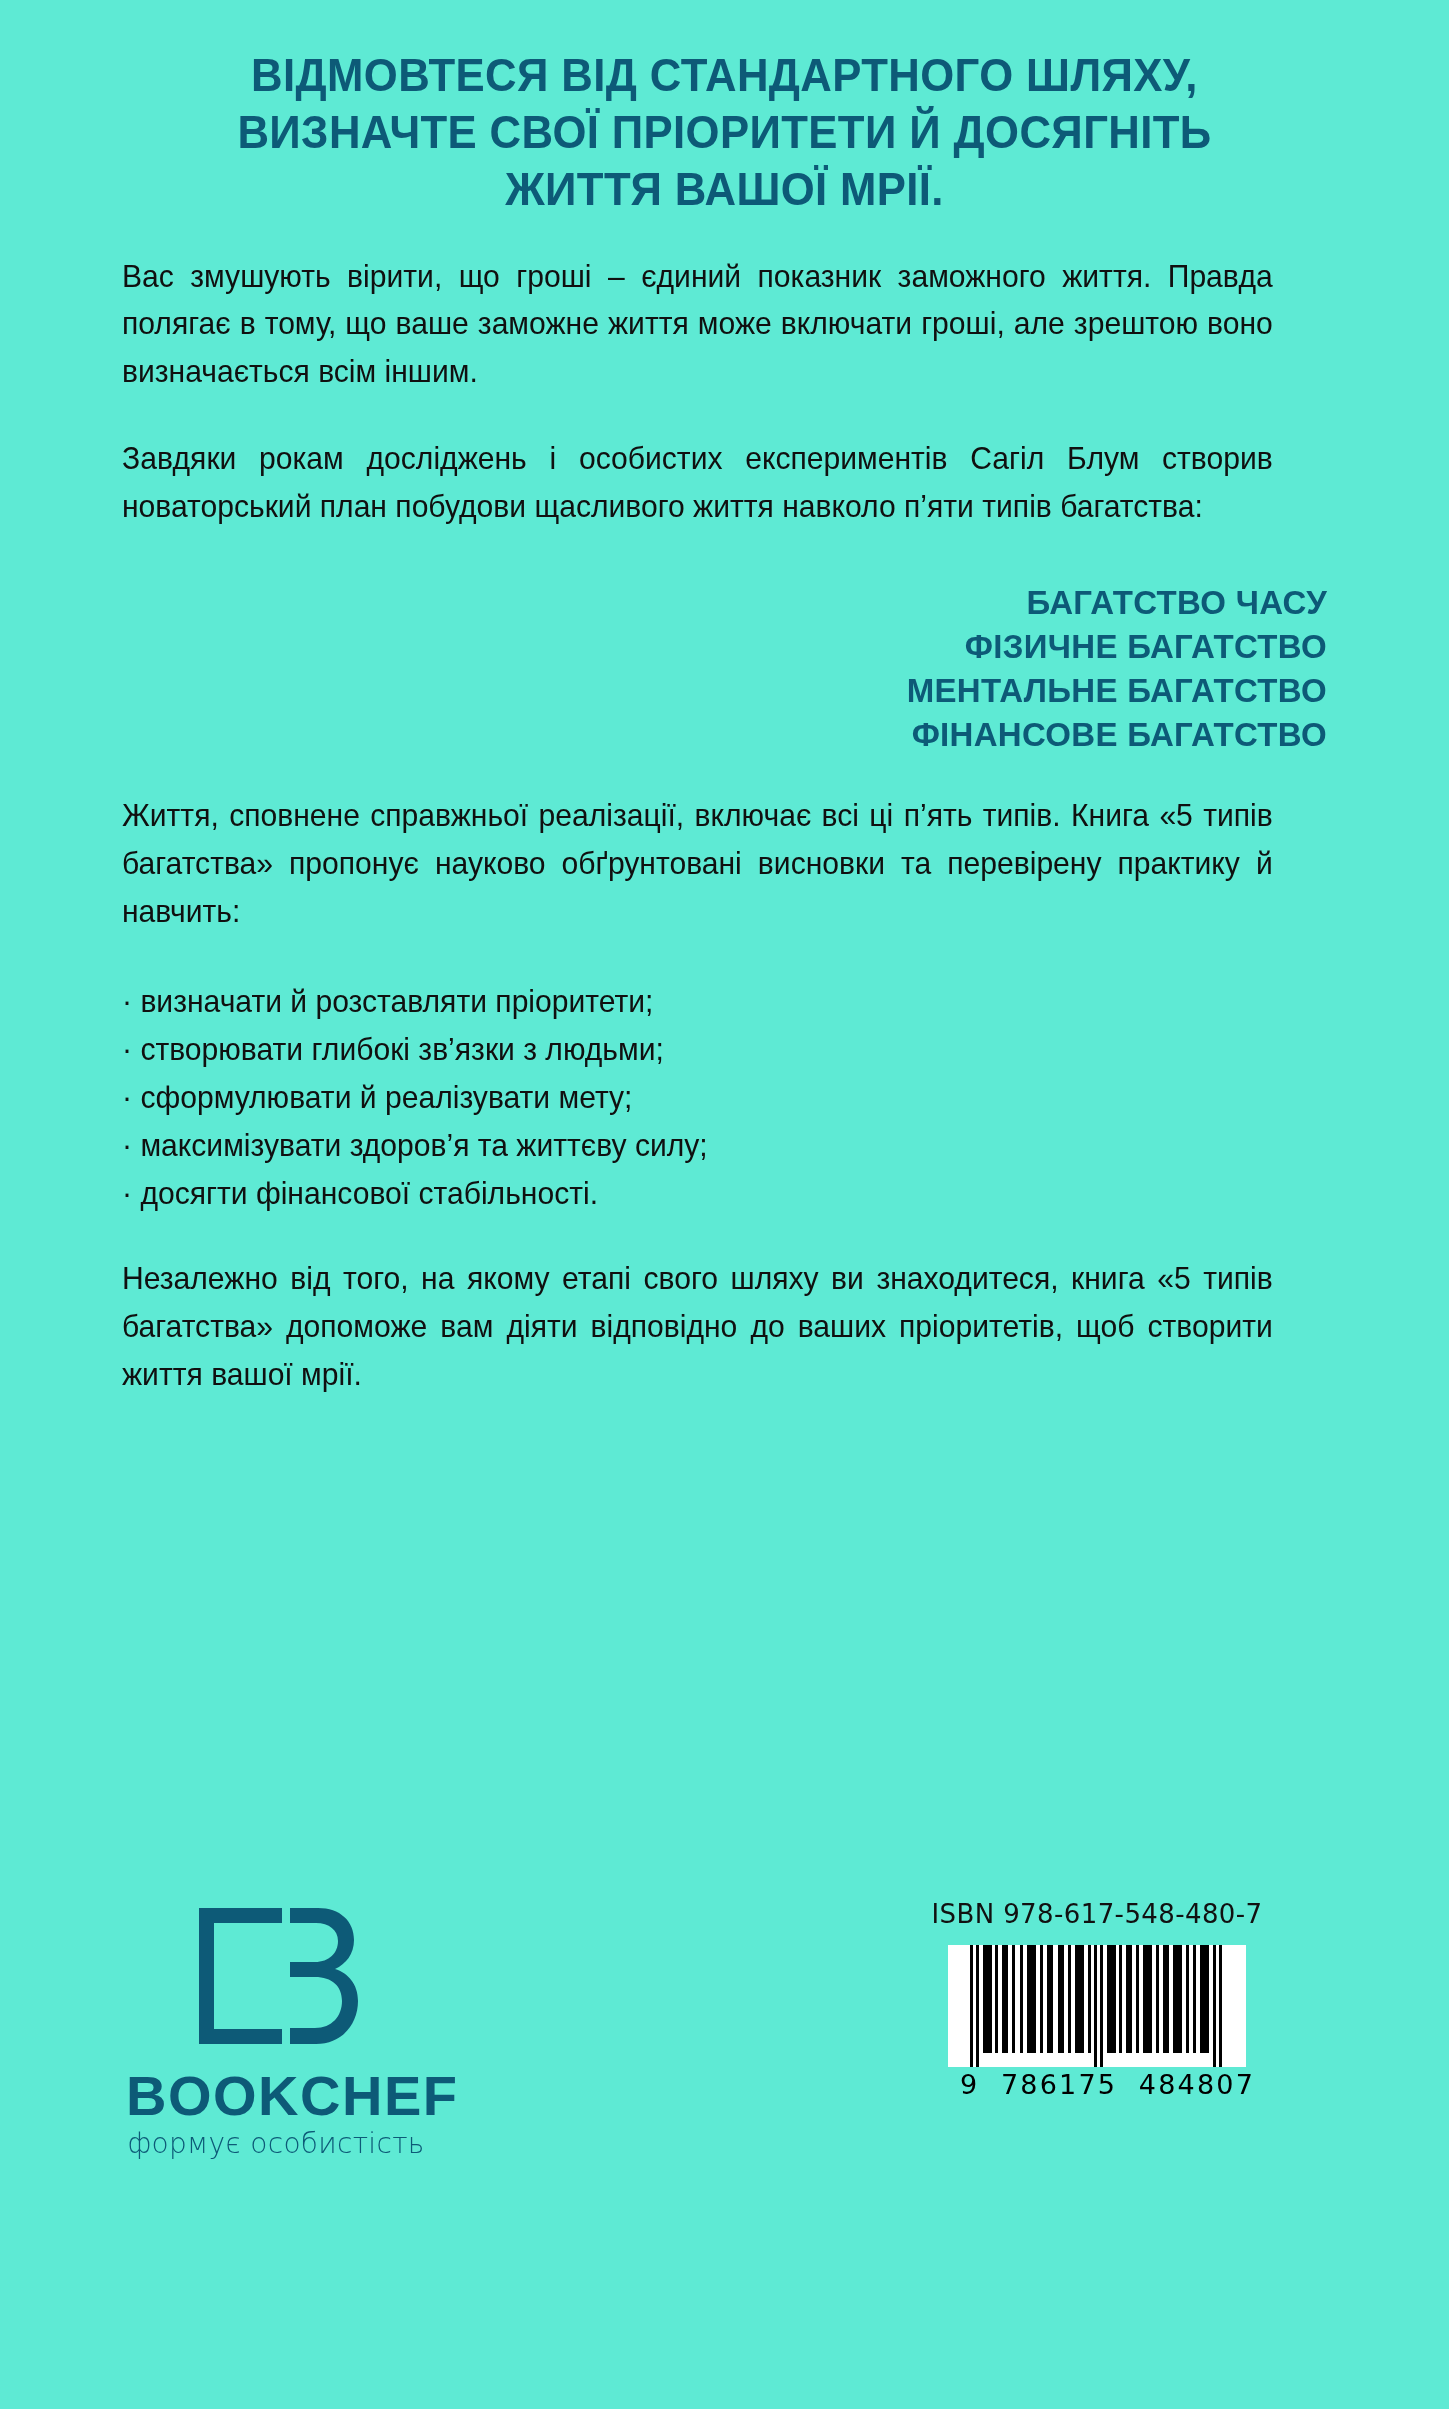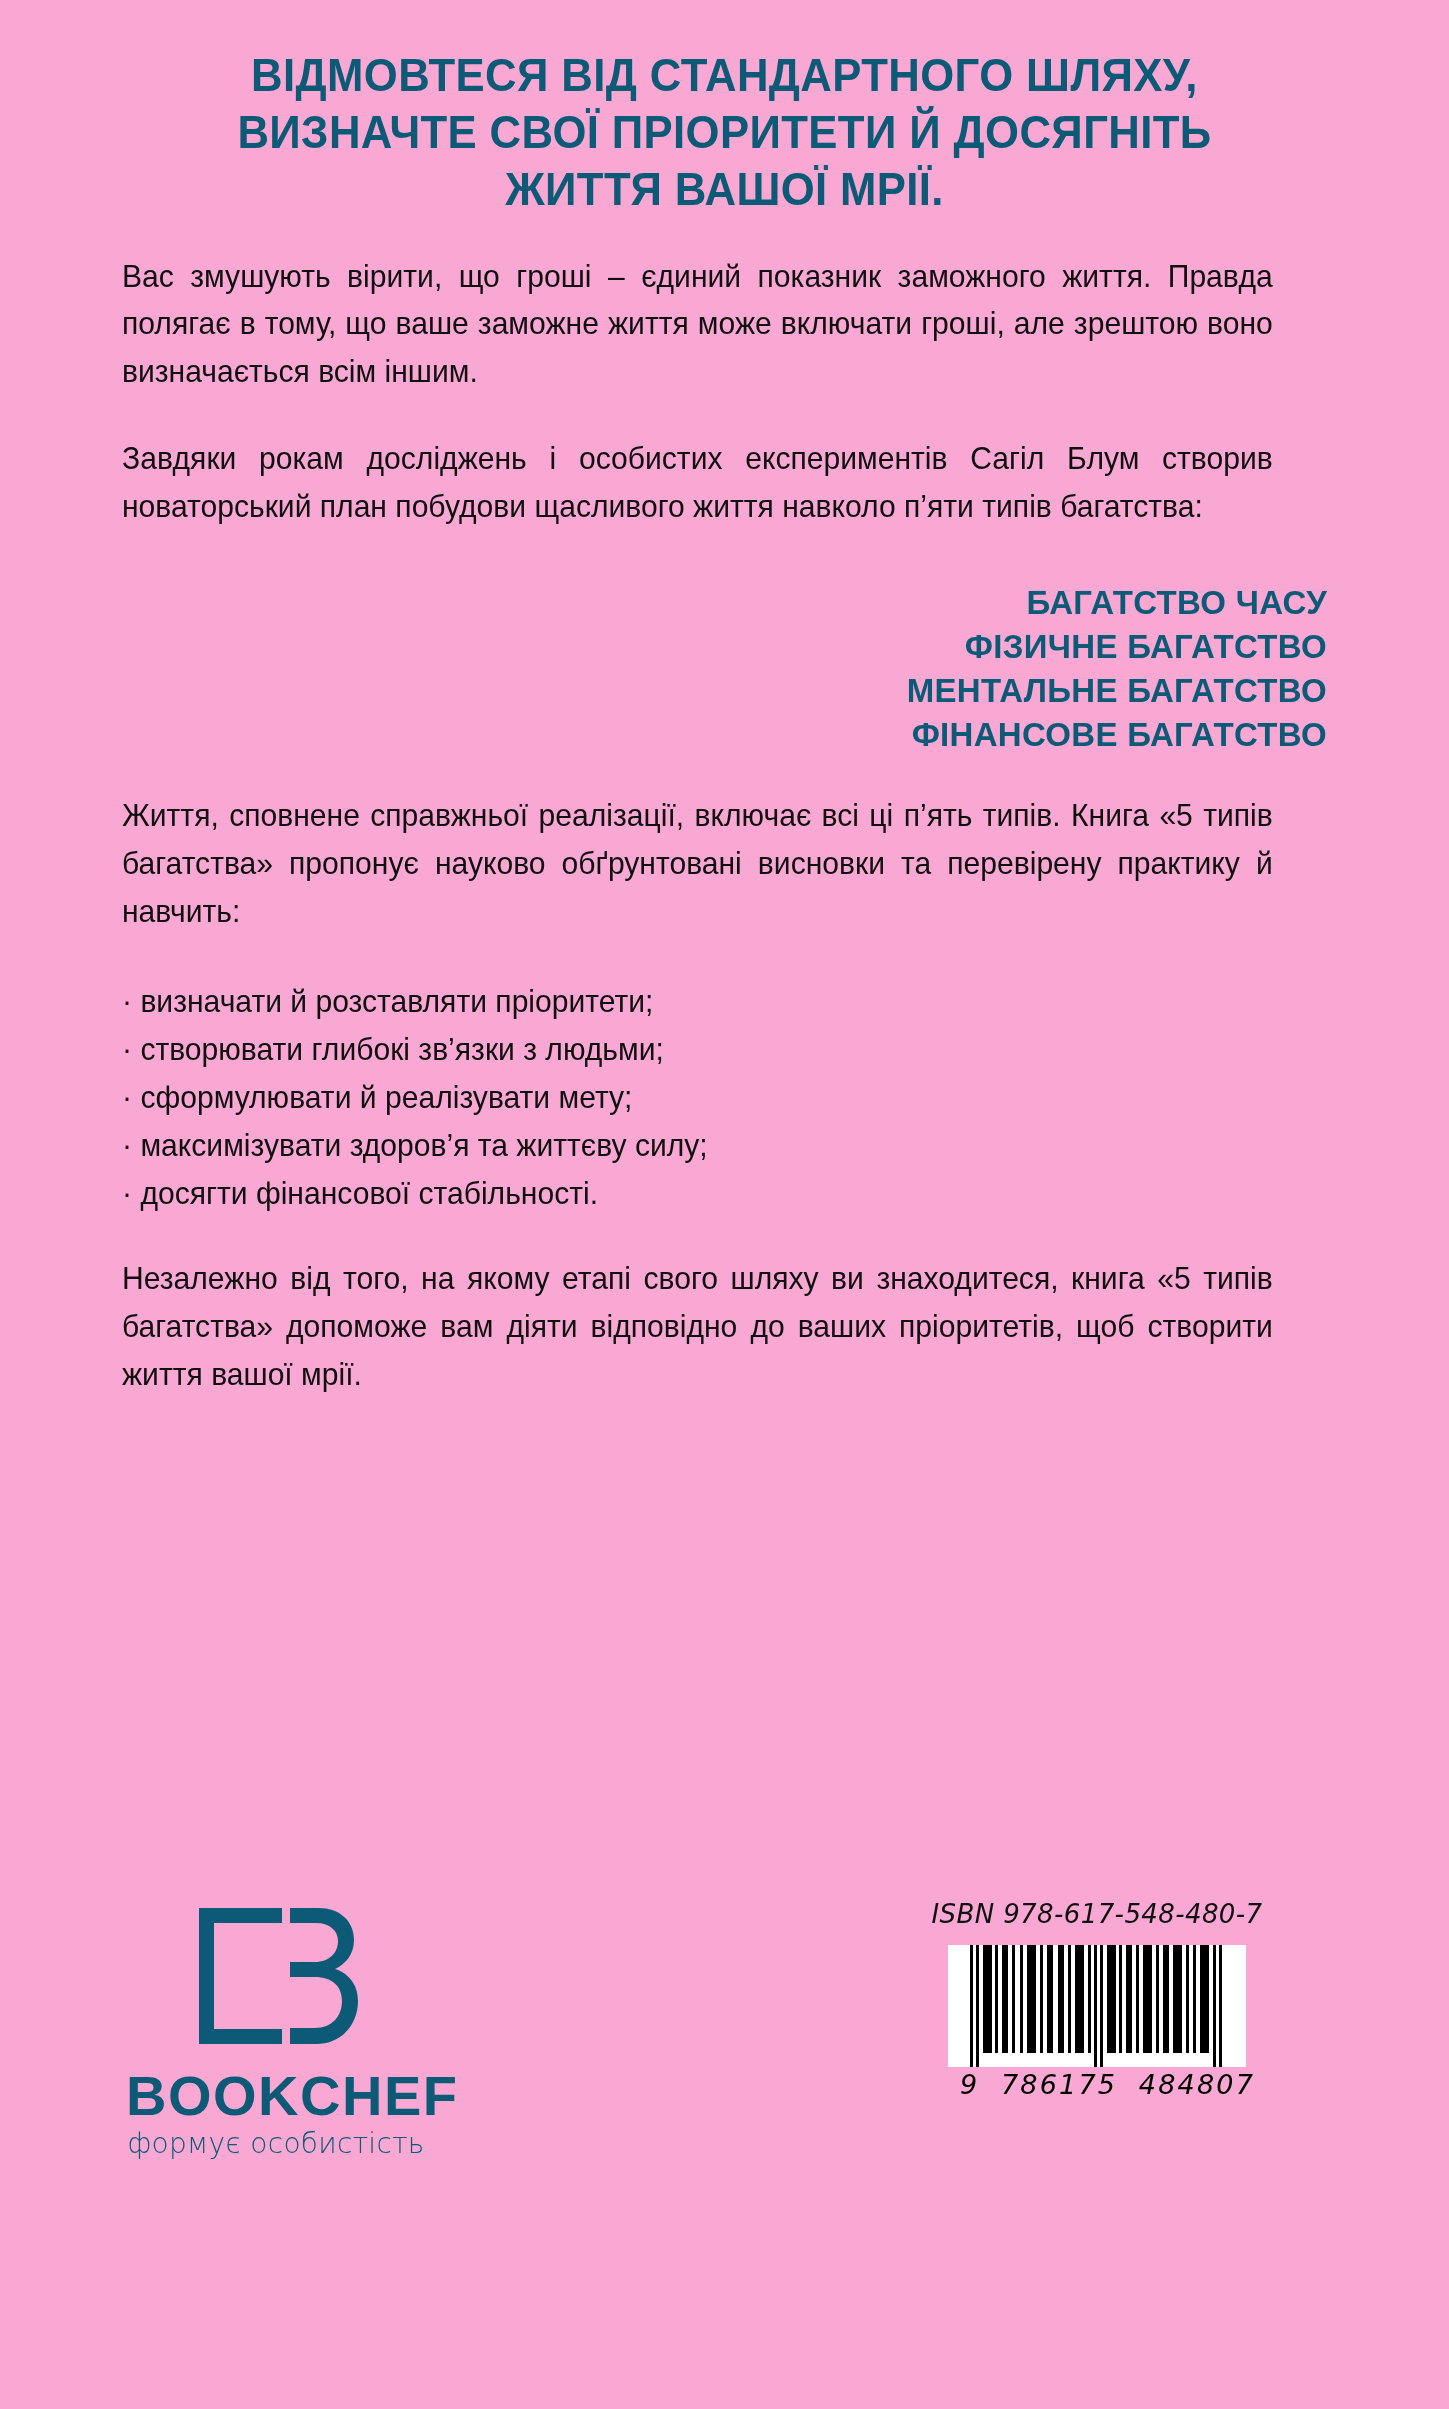--- a/index.html
+++ b/index.html
@@ -13,21 +13,21 @@
     font-family: "Liberation Sans", sans-serif;
     color: #000000;
     overflow: hidden;
     position: relative;
   }
 
   .page {
     position: relative;
     width: 1449px;
     height: 2409px;
-    background: #f9a8d4;
+    background: #5eead4;
     box-sizing: border-box;
     padding: 0 122px;
   }
 
   
   .headline {
     margin: 0;
     padding-top: 47px;
     text-align: center;
     color: #0d5a77;
@@ -127,21 +127,20 @@
     letter-spacing: 0.3px;
     line-height: 1;
   }
 
   .isbn-block {
     position: absolute;
     right: 0;
     top: 30px;
     width: 460px;
     text-align: center;
-    font-style: italic;
   }
   .isbn-text {
     margin: 0;
     font-family: "DejaVu Sans", sans-serif;
     font-size: 26px;
     color: #111111;
     letter-spacing: 0.4px;
   }
   .barcode-wrap {
     margin: 16px auto 0 auto;

